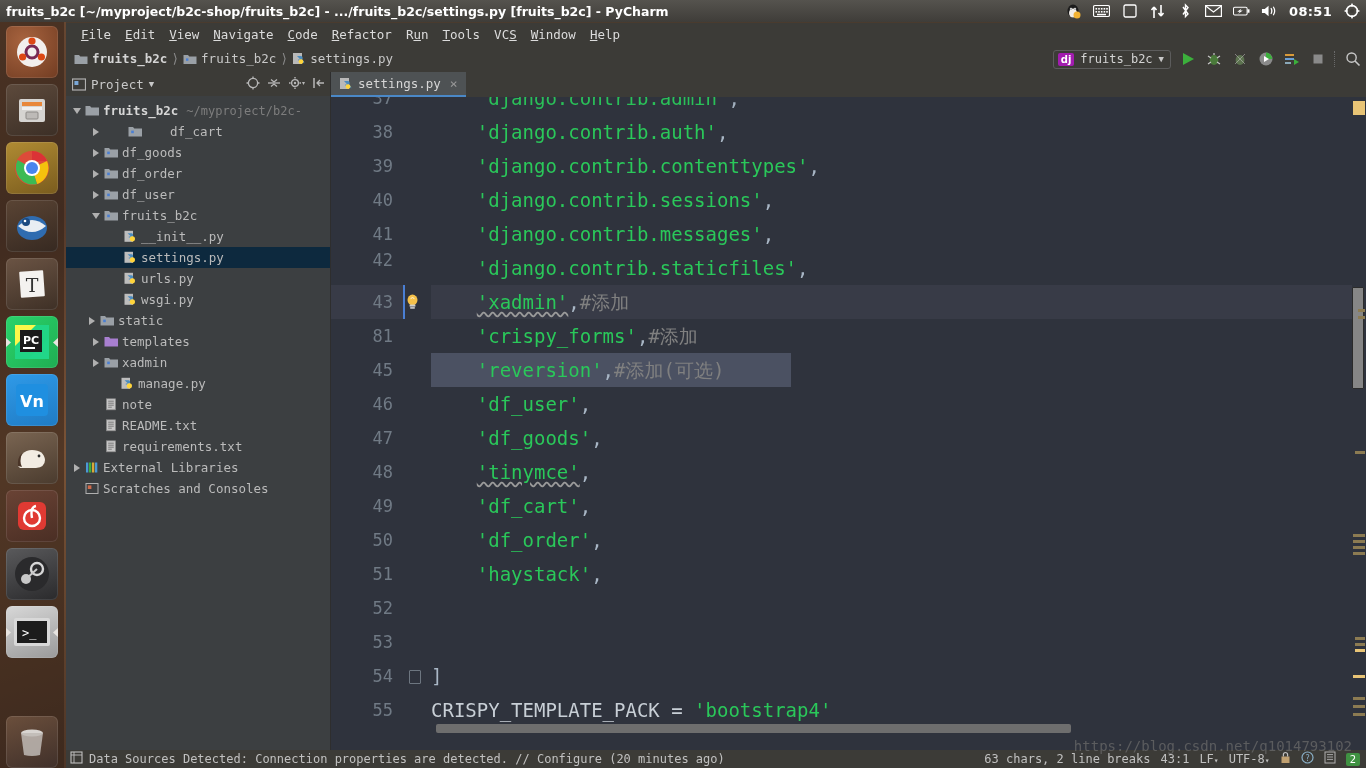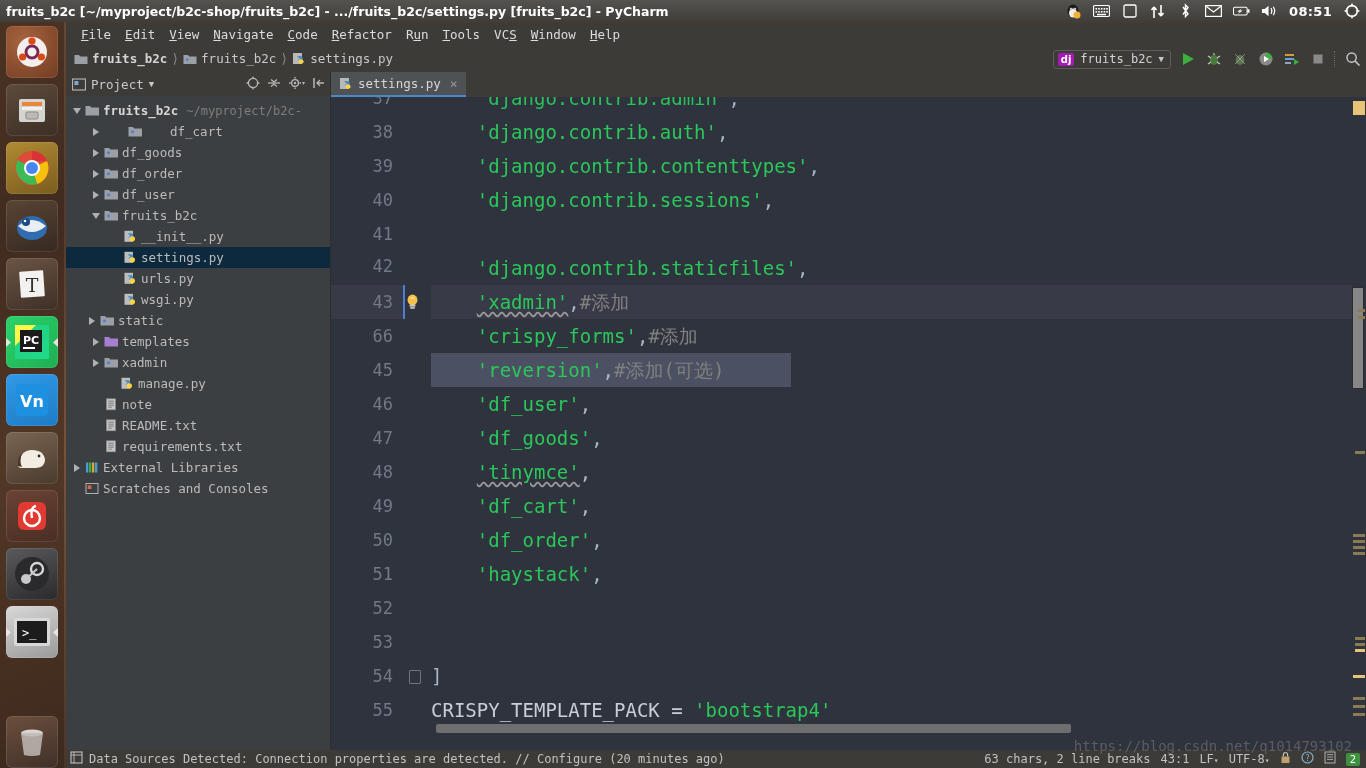--- a/index.html
+++ b/index.html
@@ -822,25 +822,25 @@
             <div class="gutter-num" style="top: -16px;">37</div>
             <div class="gutter-strip" style="top: 18px;"></div>
             <div class="gutter-num" style="top: 18px;">38</div>
             <div class="gutter-strip" style="top: 52px;"></div>
             <div class="gutter-num" style="top: 52px;">39</div>
             <div class="gutter-strip" style="top: 86px;"></div>
             <div class="gutter-num" style="top: 86px;">40</div>
             <div class="gutter-strip" style="top: 120px;"></div>
             <div class="gutter-num" style="top: 120px;">41</div>
             <div class="gutter-strip" style="top: 154px;"></div>
-            <div class="gutter-num" style="top: 152px;">42</div>
+            <div class="gutter-num" style="top: 146px;">42</div>
             <div class="gutter-strip cur" style="top: 188px;"></div>
             <div class="gutter-num" style="top: 188px;">43</div>
             <div class="gutter-strip" style="top: 222px;"></div>
-            <div class="gutter-num" style="top: 222px;">66</div>
+            <div class="gutter-num" style="top: 222px;">81</div>
             <div class="gutter-strip" style="top: 256px;"></div>
             <div class="gutter-num" style="top: 256px;">45</div>
             <div class="gutter-strip" style="top: 290px;"></div>
             <div class="gutter-num" style="top: 290px;">46</div>
             <div class="gutter-strip" style="top: 324px;"></div>
             <div class="gutter-num" style="top: 324px;">47</div>
             <div class="gutter-strip" style="top: 358px;"></div>
             <div class="gutter-num" style="top: 358px;">48</div>
             <div class="gutter-strip" style="top: 392px;"></div>
             <div class="gutter-num" style="top: 392px;">49</div>
@@ -856,20 +856,21 @@
             <div class="gutter-num" style="top: 562px;">54</div>
             <div class="gutter-strip" style="top: 596px;"></div>
             <div class="gutter-num" style="top: 596px;">55</div>
           </div>
         <div class="gutter-icons" id="gutter-icons"></div>
         <div class="code-lines" id="code-lines">
             <div class="cline" style="top: -16px; opacity: 0.95;"><span class="punc">    </span><span class="str">'django.contrib.admin'</span><span class="punc">,</span></div>
             <div class="cline" style="top: 18px;"><span class="punc">    </span><span class="str">'django.contrib.auth'</span><span class="punc">,</span></div>
             <div class="cline" style="top: 52px;"><span class="punc">    </span><span class="str">'django.contrib.contenttypes'</span><span class="punc">,</span></div>
             <div class="cline" style="top: 86px;"><span class="punc">    </span><span class="str">'django.contrib.sessions'</span><span class="punc">,</span></div>
+            <div class="cline" style="top: 120px;"><span class="punc">    </span><span class="str">'django.contrib.messages'</span><span class="punc">,</span></div>
             <div class="cline" style="top: 154px;"><span class="punc">    </span><span class="str">'django.contrib.staticfiles'</span><span class="punc">,</span></div>
             <div class="line-hl" style="top: 188px; width: 921px;"></div>
             <div class="caret-bar" style="top: 188px; left: -28px;"></div>
             <div style="position: absolute; left: -26px; top: 197px;"><svg width="15" height="17" viewBox="0 0 15 17">
                 <ellipse cx="7.5" cy="6" rx="5" ry="5.4" fill="#f5c14a"></ellipse>
                 <rect x="4.6" y="10.6" width="5.8" height="2" fill="#cfcfcf"></rect>
                 <rect x="5.2" y="13" width="4.6" height="1.8" fill="#bdbdbd"></rect>
                 <path d="M5.6 4.6 Q7.5 2.6 9.4 4.6" stroke="#fff" stroke-width="1" fill="none" opacity="0.8"></path>
               </svg></div>
             <div class="cline" style="top: 188px;"><span class="punc">    </span><span class="str squig">'xadmin'</span><span class="punc">,</span><span class="cmt">#添加</span></div>

